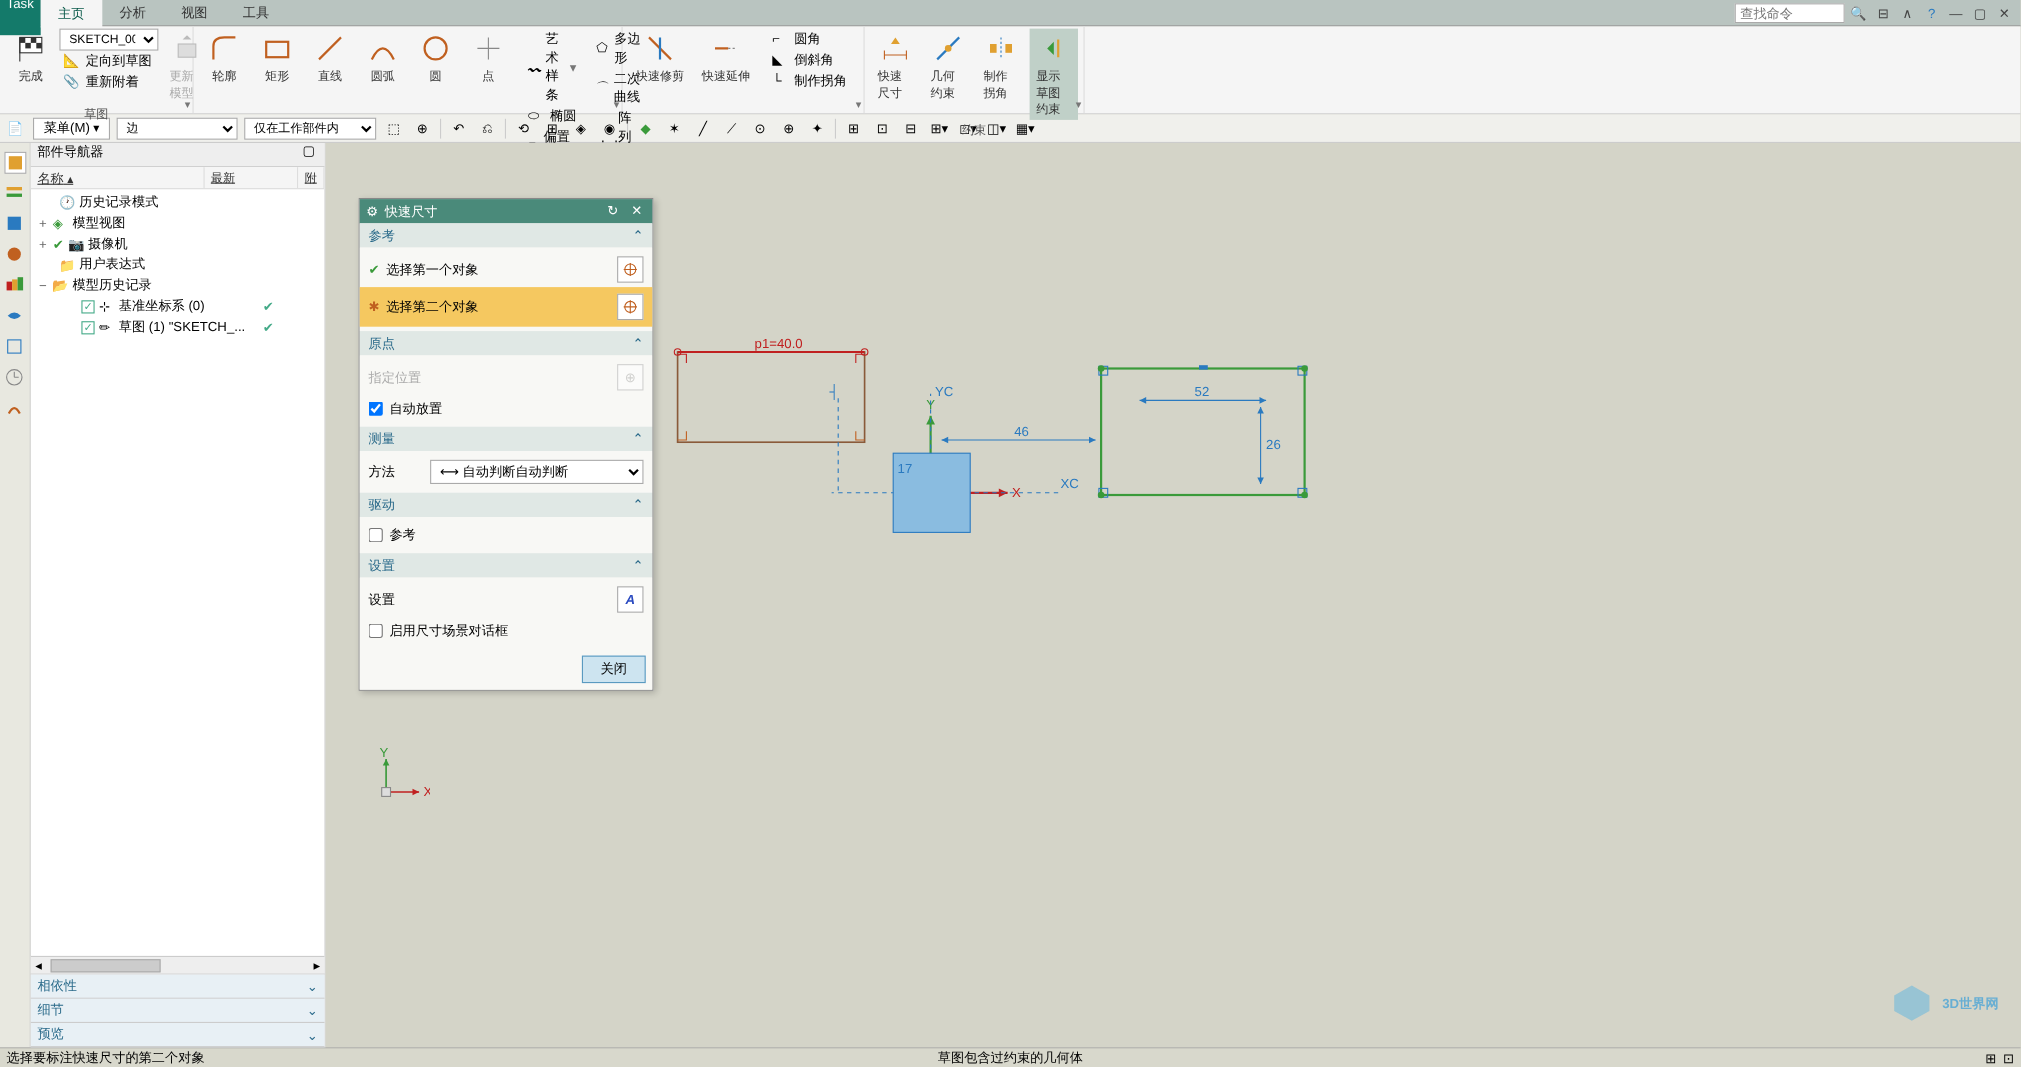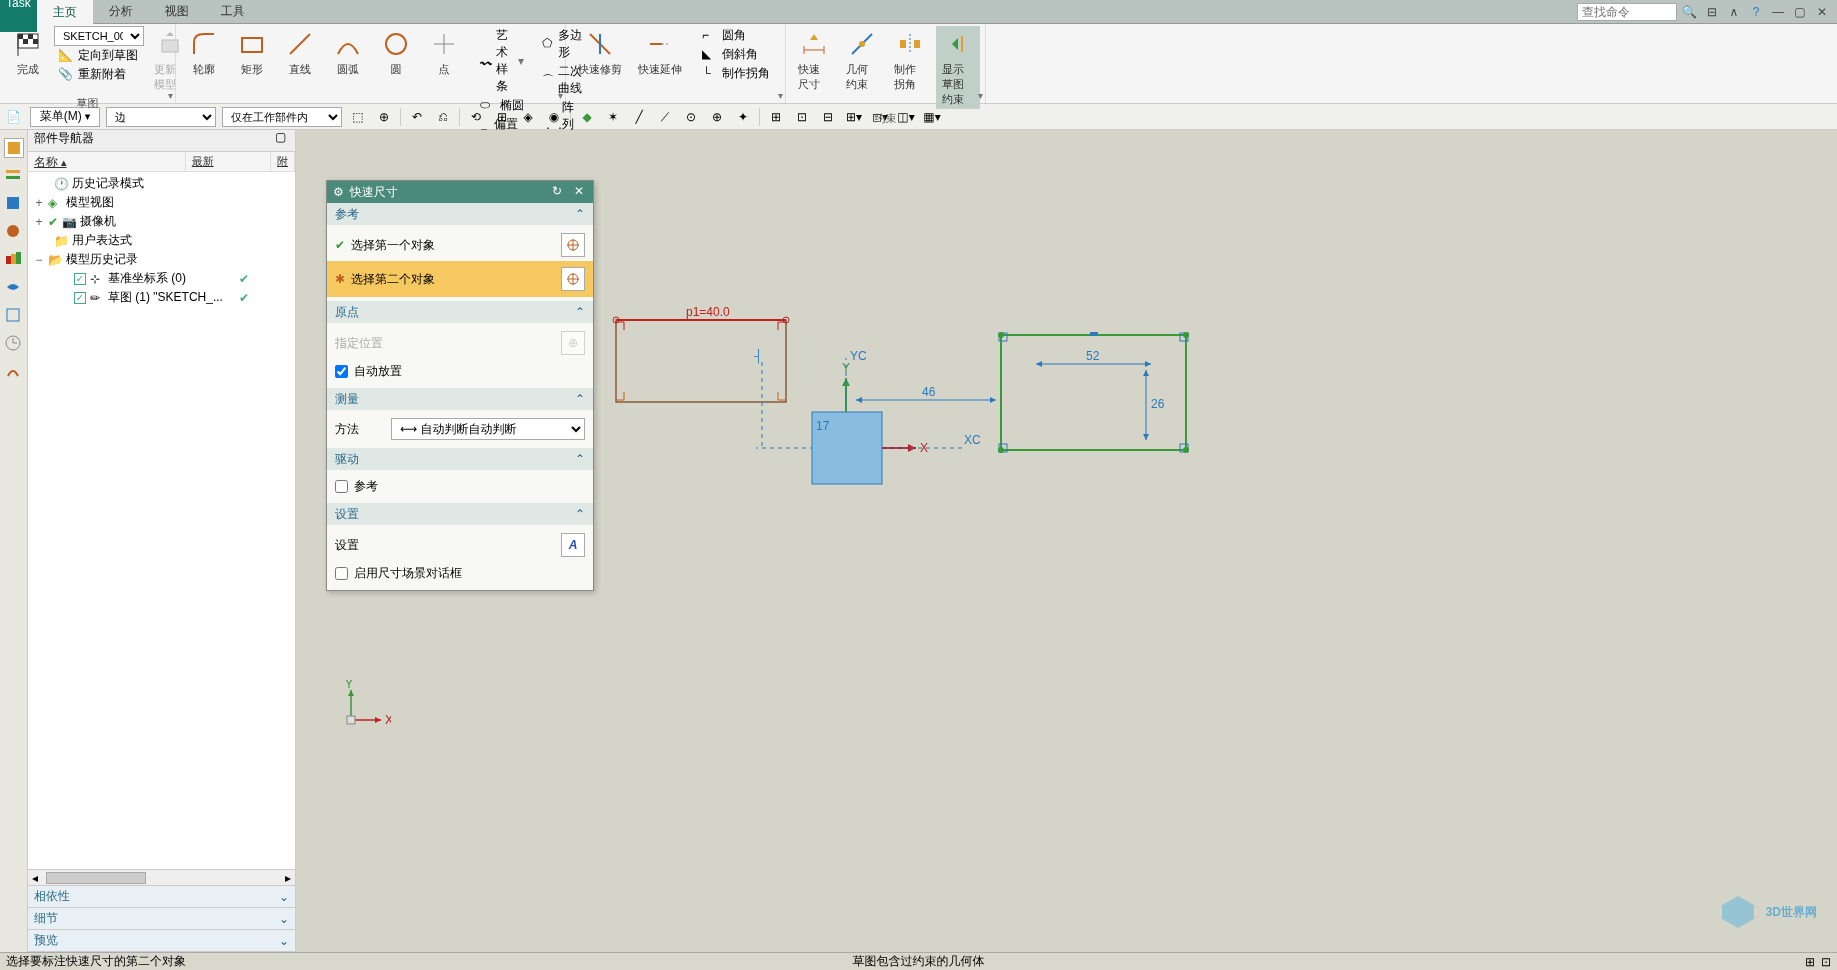--- a/index.html
+++ b/index.html
@@ -574,20 +574,23 @@
       <div class="dialog-body">
         <div class="dialog-row">
             <label>设置</label>
             <div class="icon-box" style="color:#2a4ac0;font-weight:bold;font-style:italic">A</div>
           </div>
         <div class="dialog-row">
             <input type="checkbox" style="">
             <label>启用尺寸场景对话框</label>
           </div>
       </div>
+      <div class="dialog-footer">
+        <button>关闭</button>
+      </div>
     </div>
 
     <svg class="canvas-svg" width="1540" height="820">
 
       <g>
         <rect x="320" y="190" width="170" height="82" fill="none" stroke="#8a5a3a" stroke-width="1.5"></rect>
 
         <line x1="320" y1="190" x2="490" y2="190" stroke="#c02020" stroke-width="2"></line>
 
         <circle cx="320" cy="190" r="3" fill="none" stroke="#c02020"></circle>

